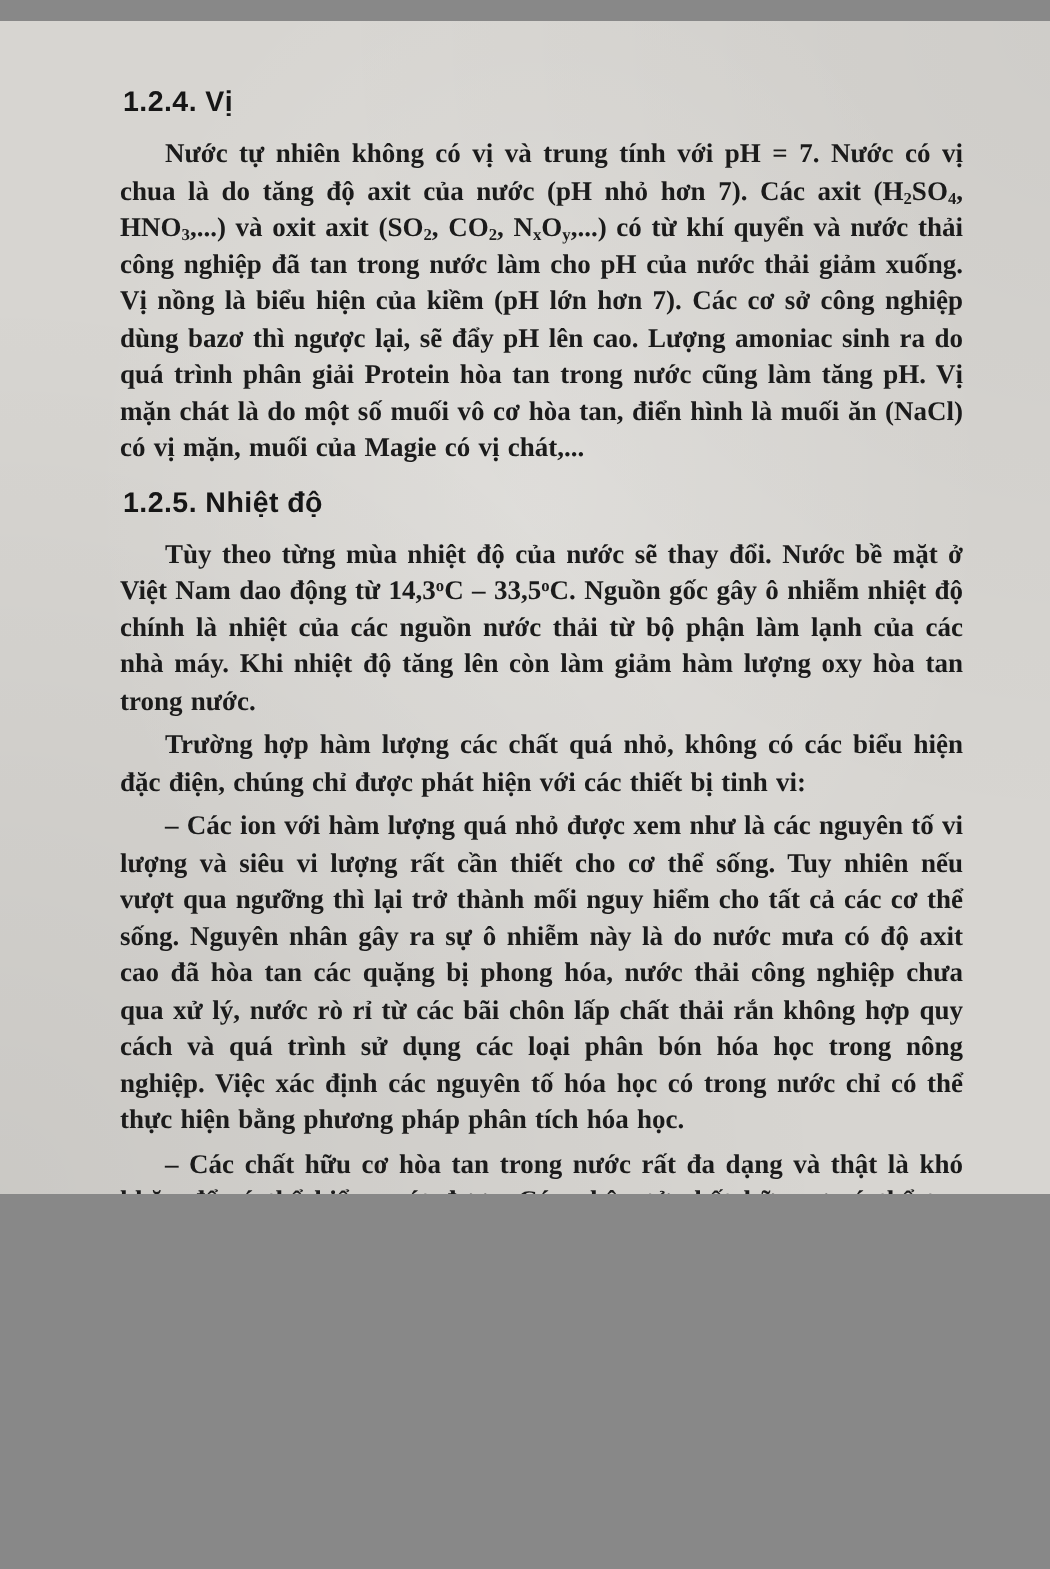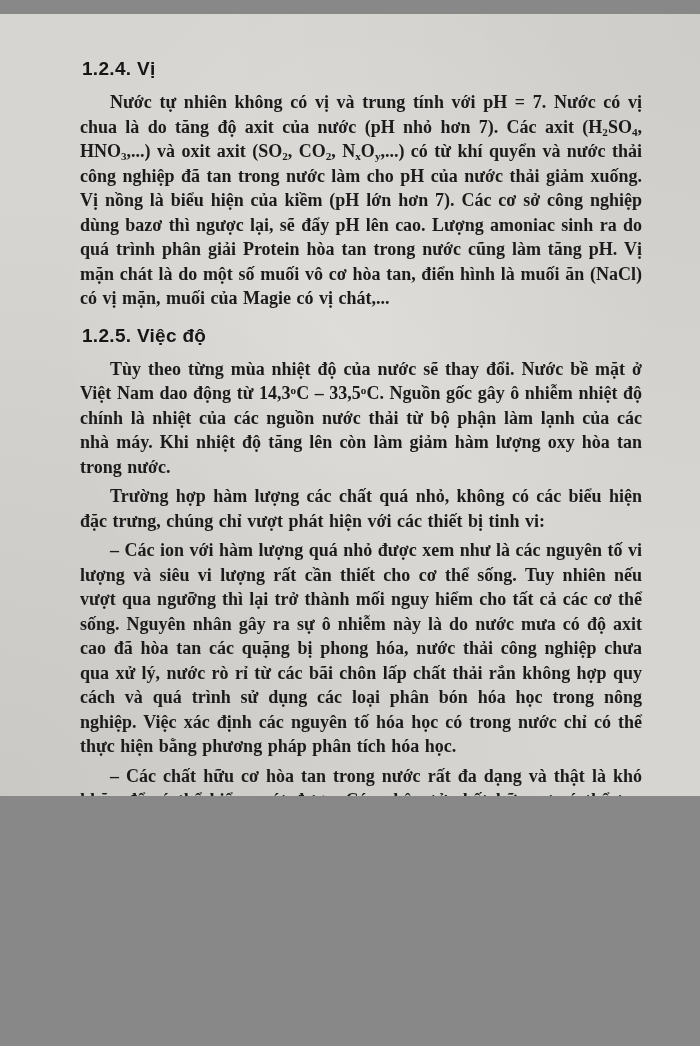--- a/index.html
+++ b/index.html
@@ -97,26 +97,26 @@
 <div class="page">
 
   <main class="content">
 
     <section class="section">
       <h2 class="section-heading">1.2.4. Vị</h2>
       <p class="para">Nước tự nhiên không có vị và trung tính với pH = 7. Nước có vị chua là do tăng độ axit của nước (pH nhỏ hơn 7). Các axit (H<sub>2</sub>SO<sub>4</sub>, HNO<sub>3</sub>,...) và oxit axit (SO<sub>2</sub>, CO<sub>2</sub>, N<sub>x</sub>O<sub>y</sub>,...) có từ khí quyển và nước thải công nghiệp đã tan trong nước làm cho pH của nước thải giảm xuống. Vị nồng là biểu hiện của kiềm (pH lớn hơn 7). Các cơ sở công nghiệp dùng bazơ thì ngược lại, sẽ đẩy pH lên cao. Lượng amoniac sinh ra do quá trình phân giải Protein hòa tan trong nước cũng làm tăng pH. Vị mặn chát là do một số muối vô cơ hòa tan, điển hình là muối ăn (NaCl) có vị mặn, muối của Magie có vị chát,...</p>
     </section>
 
     <section class="section">
-      <h2 class="section-heading">1.2.5. Việc độ</h2>
+      <h2 class="section-heading">1.2.5. Nhiệt độ</h2>
       <p class="para">Tùy theo từng mùa nhiệt độ của nước sẽ thay đổi. Nước bề mặt ở Việt Nam dao động từ 14,3<sup>o</sup>C – 33,5<sup>o</sup>C. Nguồn gốc gây ô nhiễm nhiệt độ chính là nhiệt của các nguồn nước thải từ bộ phận làm lạnh của các nhà máy. Khi nhiệt độ tăng lên còn làm giảm hàm lượng oxy hòa tan trong nước.</p>
     </section>
 
     <section class="section">
-      <p class="para">Trường hợp hàm lượng các chất quá nhỏ, không có các biểu hiện đặc trưng, chúng chỉ vượt phát hiện với các thiết bị tinh vi:</p>
+      <p class="para">Trường hợp hàm lượng các chất quá nhỏ, không có các biểu hiện đặc điện, chúng chỉ được phát hiện với các thiết bị tinh vi:</p>
       <p class="para">– Các ion với hàm lượng quá nhỏ được xem như là các nguyên tố vi lượng và siêu vi lượng rất cần thiết cho cơ thể sống. Tuy nhiên nếu vượt qua ngưỡng thì lại trở thành mối nguy hiểm cho tất cả các cơ thể sống. Nguyên nhân gây ra sự ô nhiễm này là do nước mưa có độ axit cao đã hòa tan các quặng bị phong hóa, nước thải công nghiệp chưa qua xử lý, nước rò rỉ từ các bãi chôn lấp chất thải rắn không hợp quy cách và quá trình sử dụng các loại phân bón hóa học trong nông nghiệp. Việc xác định các nguyên tố hóa học có trong nước chỉ có thể thực hiện bằng phương pháp phân tích hóa học.</p>
       <p class="para">– Các chất hữu cơ hòa tan trong nước rất đa dạng và thật là khó khăn để có thể kiểm soát được. Các phân tử chất hữu cơ có thể tan hoàn toàn, hoặc tan ở dạng keo. Có những chất trơ. Có những chất gây độc cho sự sống. Có những chất là nguồn dinh dưỡng cho vi sinh vật và các sinh vật thủy sinh nói chung nên chúng biến đổi liên tục về hàm lượng. Có những</p>
     </section>
 
   </main>
 
   <div class="wm wm-main">davibooks</div>
   <div class="wm wm-sub">Khát vọng tri thức</div>
 
   <div class="page-number">8</div>

